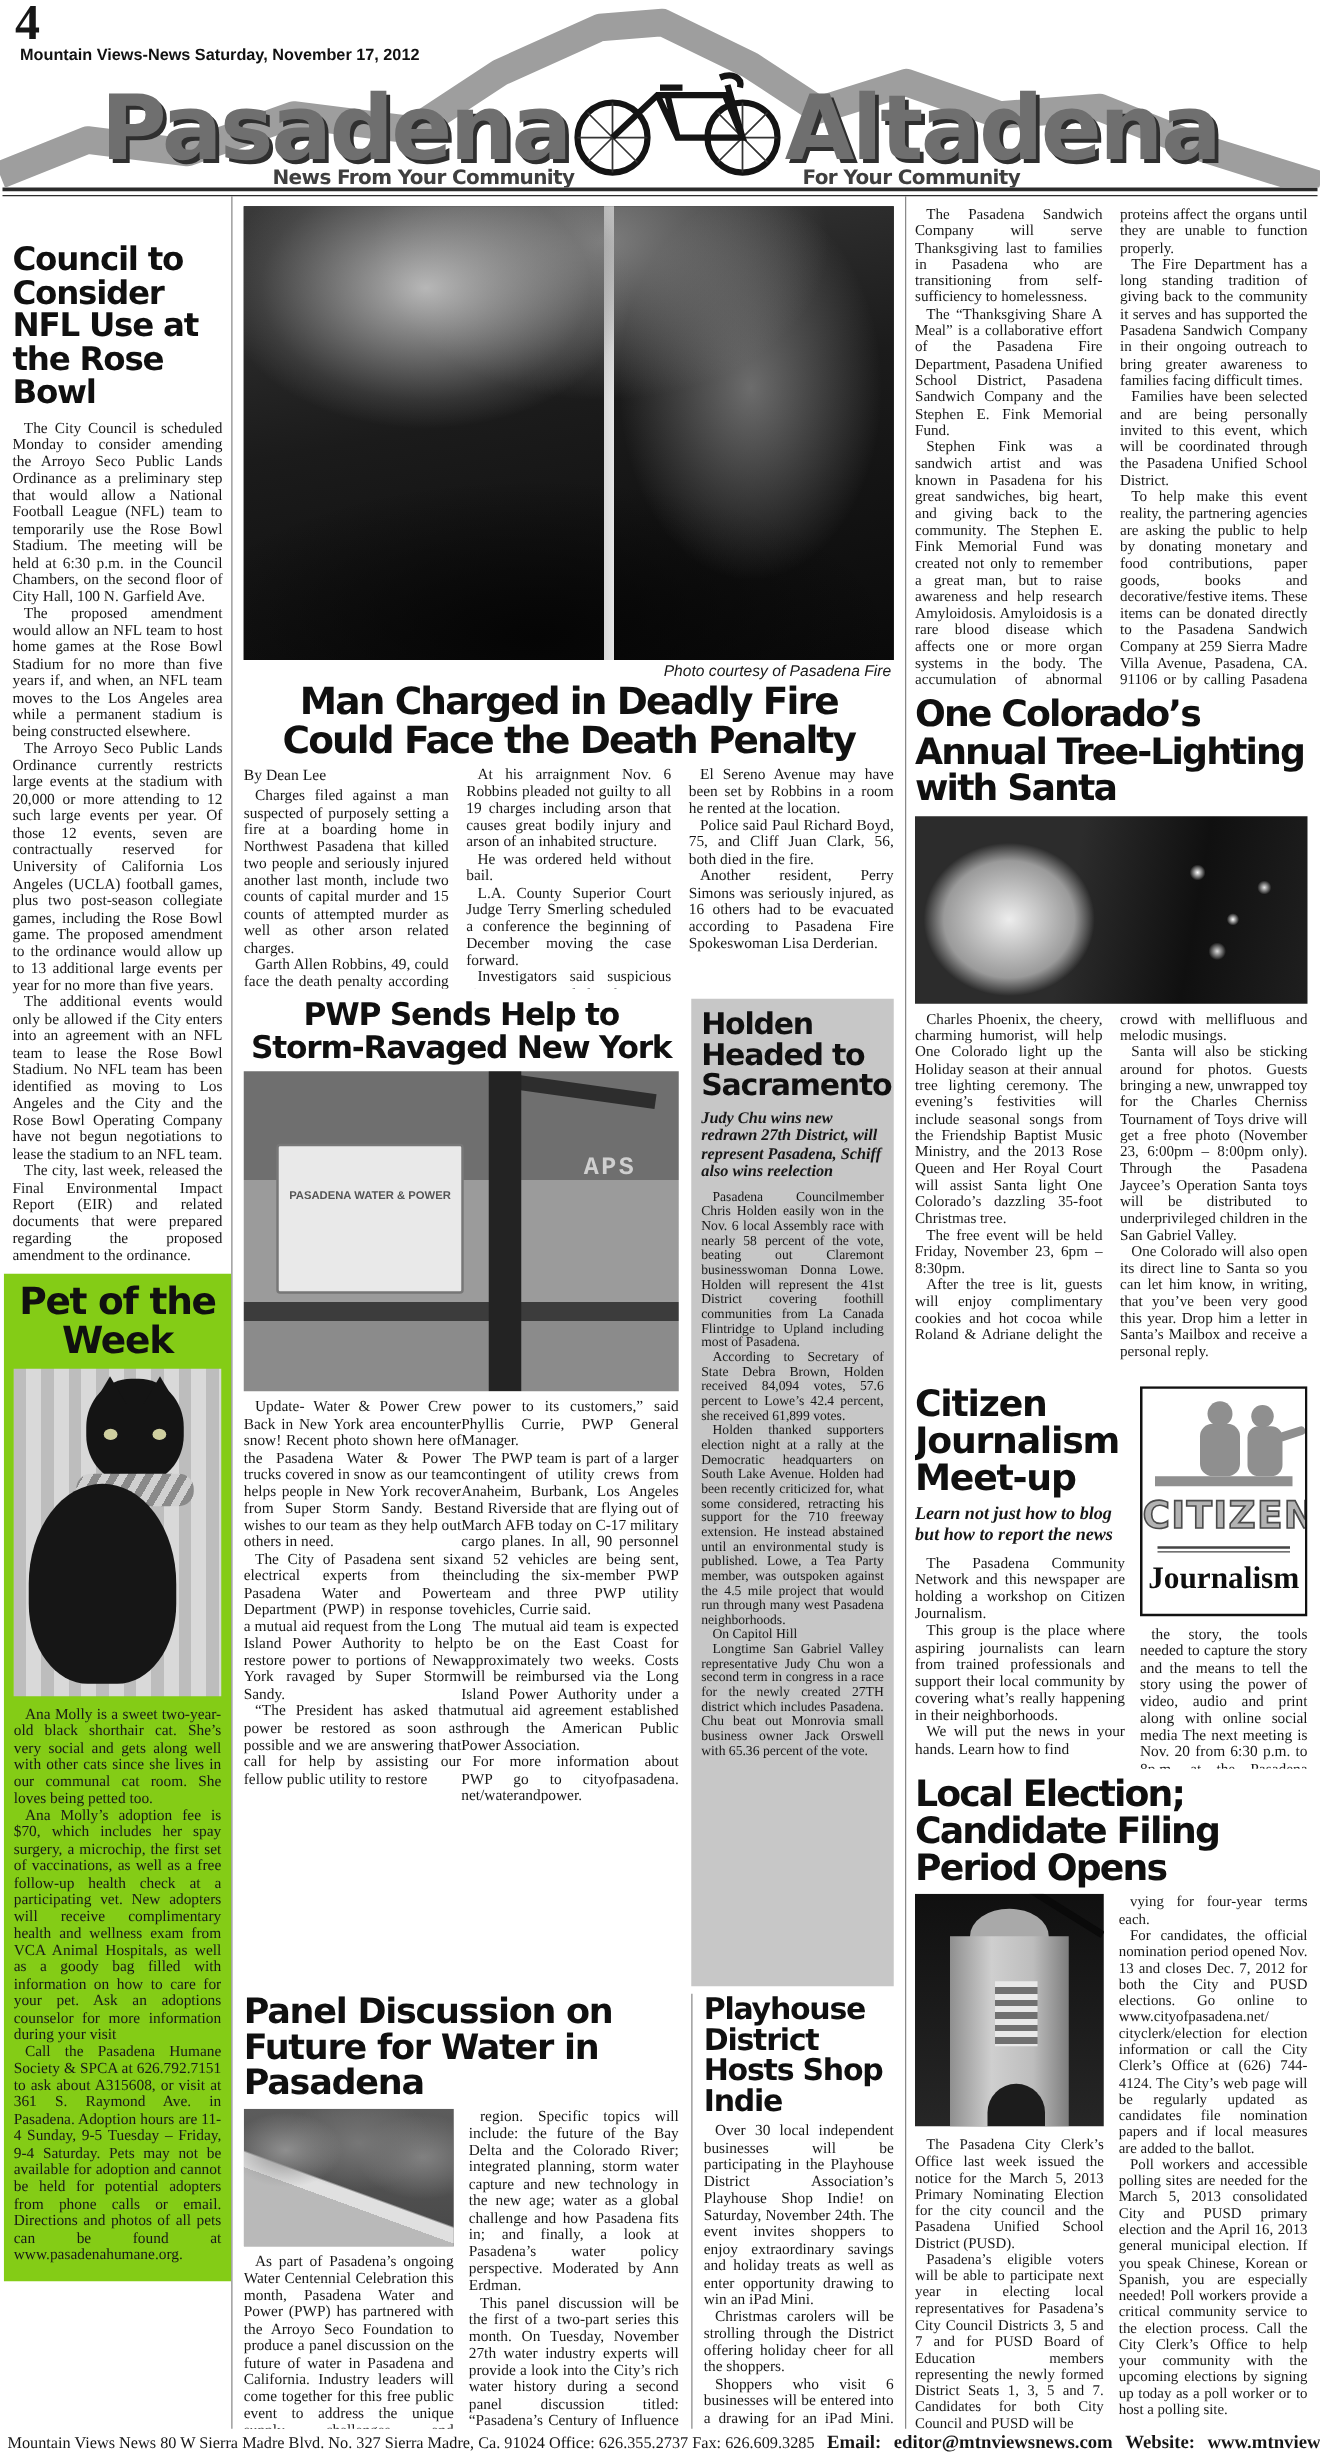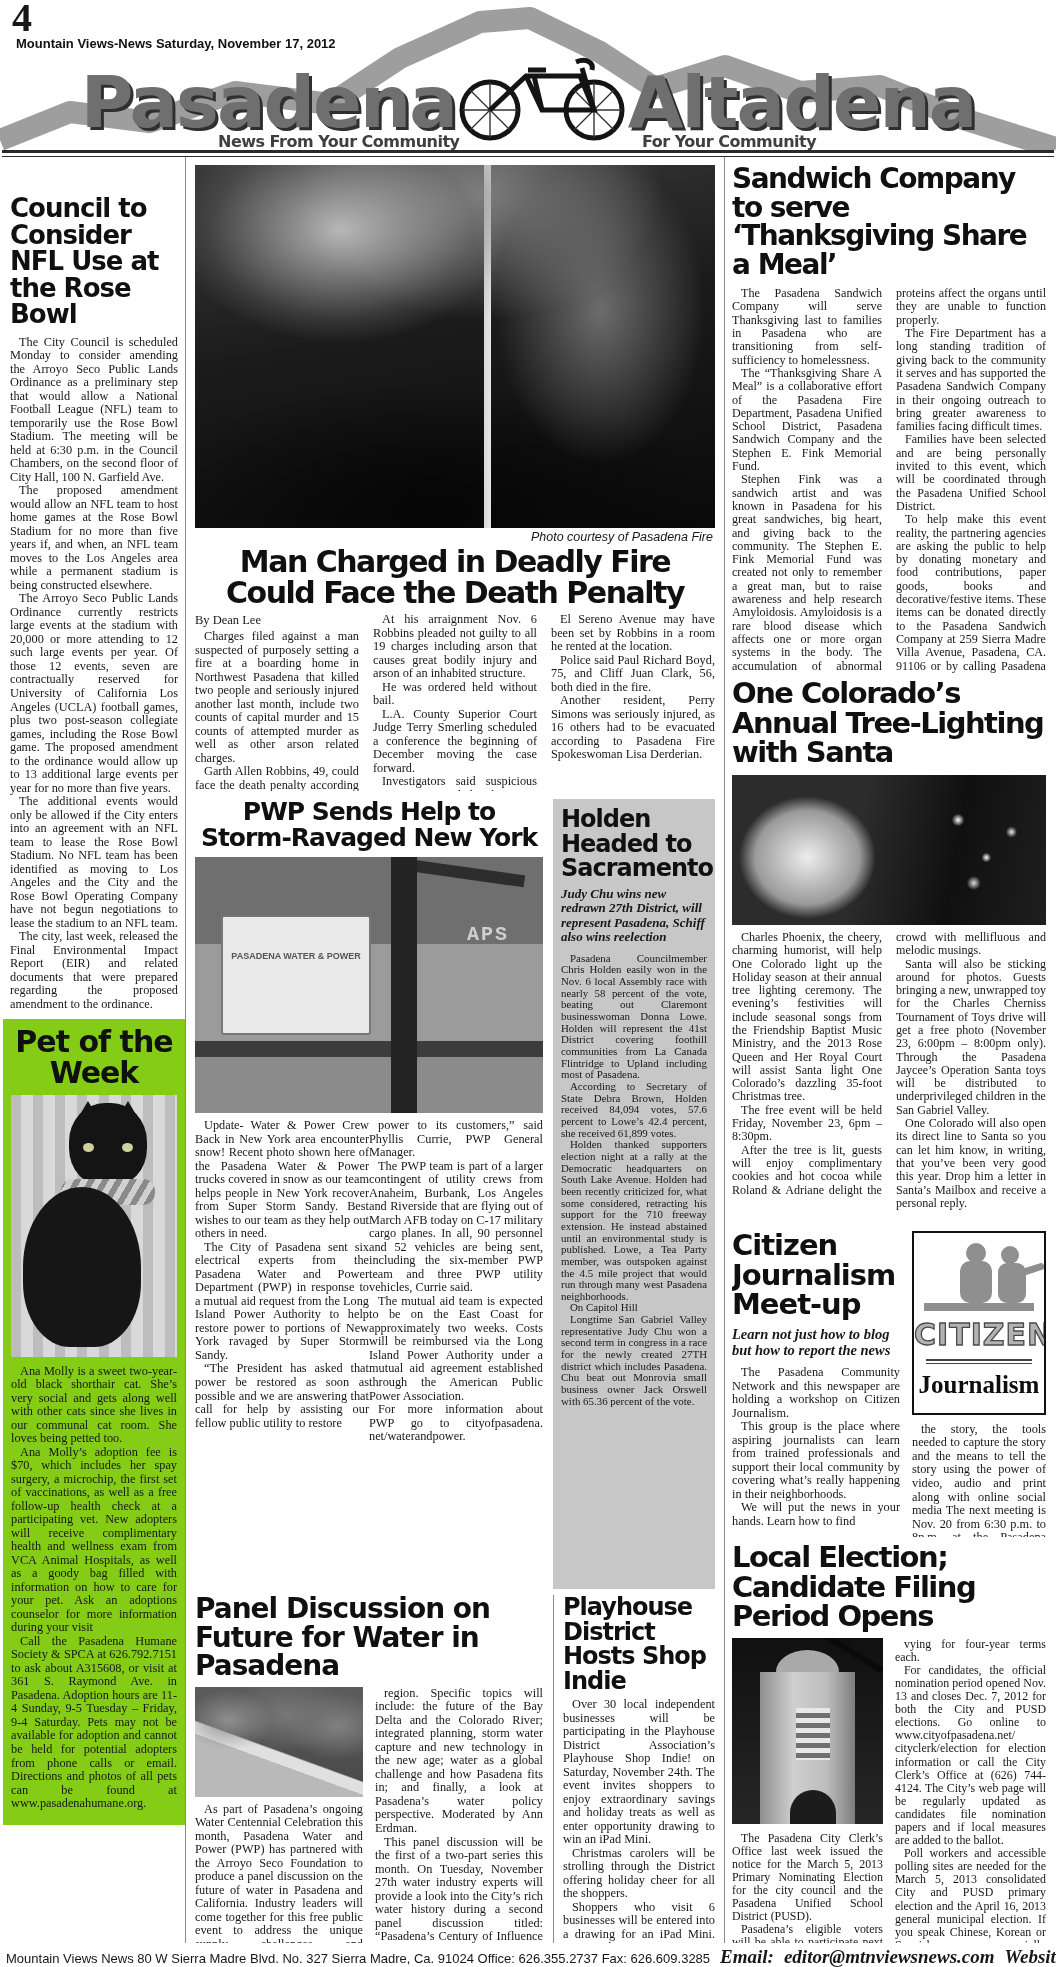--- a/index.html
+++ b/index.html
@@ -121,22 +121,22 @@
   #election-cols>div{flex:1;font-size:11.9px;}
   #cityhall-photo{position:relative;height:186px;margin-bottom:8px;background:linear-gradient(#101010,#262626);overflow:hidden;}
   .ch-tower{position:absolute;left:28px;right:28px;top:34px;bottom:0;background:linear-gradient(90deg,#8f8f8f,#cfcfcf 35%,#bdbdbd 70%,#7d7d7d);}
   .ch-dome{position:absolute;left:44px;right:44px;top:12px;height:44px;background:#a9a9a9;border-radius:50% 50% 0 0;}
   .ch-flag{position:absolute;left:64px;top:70px;width:34px;height:52px;background:
      repeating-linear-gradient(#e8e8e8 0 5px,#707070 5px 10px);}
   .ch-arch{position:absolute;left:58px;width:46px;bottom:0;height:34px;background:#1c1c1c;border-radius:23px 23px 0 0;}
   .ch-crane{position:absolute;right:-6px;top:6px;width:90px;height:6px;background:#0a0a0a;transform:rotate(32deg);}
   
   #footer{display:flex;align-items:baseline;gap:10px;padding:3px 6px 0;white-space:nowrap;overflow:hidden;}
-  #footer-left{font-family:Liberation Sans, sans-serif;font-size:13px;color:#161616;}
-  .footer-em{font-weight:bold;font-style:italic;font-size:19px;}
+  #footer-left{font-family:Liberation Serif, serif;font-size:13px;color:#161616;}
+  .footer-em{font-weight:bold;font-size:15px;}
 </style>
 </head>
 <body>
 
 <div id="page">
 
   <header id="masthead">
     <svg id="ridge" viewBox="0 0 1056 150" preserveAspectRatio="none">
       <polyline points="0,140 70,112 150,122 235,92 330,104 400,58 480,22 530,18 600,52 655,88 725,66 800,92 880,86 960,118 1056,148" fill="none" stroke="#9e9e9e" stroke-width="22" stroke-linejoin="round"></polyline>
     </svg>
@@ -285,21 +285,20 @@
               <p class="bp">Over 30 local independent businesses will be participating in the Playhouse District Association’s Playhouse Shop Indie! on Saturday, November 24th. The event invites shoppers to enjoy extraordinary savings and holiday treats as well as enter opportunity drawing to win an iPad Mini.</p>
               <p class="bp">Christmas carolers will be strolling through the District offering holiday cheer for all the shoppers.</p>
               <p class="bp">Shoppers who visit 6 businesses will be entered into a drawing for an iPad Mini. No purchases are necessary For more information visit www.playhousedistrict.org/ shopindie or call 626.744.0340</p>
             </div>
         </article>
       </div>
     </div>
 
     <div id="col-right" class="vcol">
       <article>
-        <h1 class="hl" id="sandwich-headline">Sandwich Company to serve ‘Thanksgiving Share a Meal’</h1>
         <div id="sandwich-body">
             <p class="bp">The Pasadena Sandwich Company will serve Thanksgiving last to families in Pasadena who are transitioning from self-sufficiency to homelessness.</p>
             <p class="bp">The “Thanksgiving Share A Meal” is a collaborative effort of the Pasadena Fire Department, Pasadena Unified School District, Pasadena Sandwich Company and the Stephen E. Fink Memorial Fund.</p>
             <p class="bp">Stephen Fink was a sandwich artist and was known in Pasadena for his great sandwiches, big heart, and giving back to the community. The Stephen E. Fink Memorial Fund was created not only to remember a great man, but to raise awareness and help research Amyloidosis. Amyloidosis is a rare blood disease which affects one or more organ systems in the body. The accumulation of abnormal proteins affect the organs until they are unable to function properly.</p>
             <p class="bp">The Fire Department has a long standing tradition of giving back to the community it serves and has supported the Pasadena Sandwich Company in their ongoing outreach to bring greater awareness to families facing difficult times.</p>
             <p class="bp">Families have been selected and are being personally invited to this event, which will be coordinated through the Pasadena Unified School District.</p>
             <p class="bp">To help make this event reality, the partnering agencies are asking the public to help by donating monetary and food contributions, paper goods, books and decorative/festive items.  These items can be donated directly to the Pasadena Sandwich Company at 259 Sierra Madre Villa Avenue, Pasadena, CA. 91106 or by calling Pasadena Fire Inspector Steven Lawhorn at 626-744-7187 or Inspector Thomas at 626-744-7183.</p>
           </div>
       </article>
 

